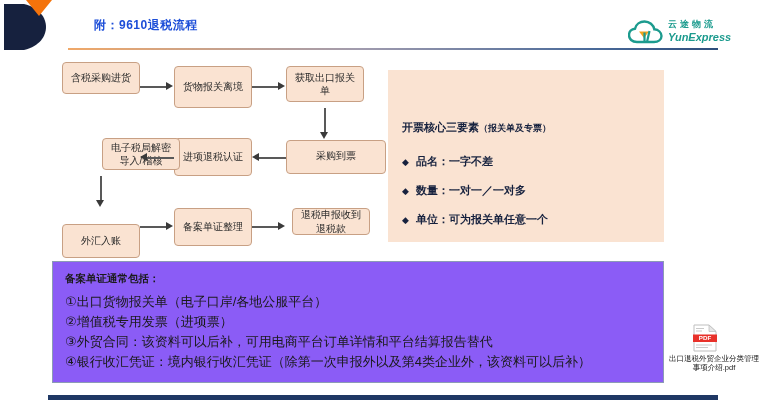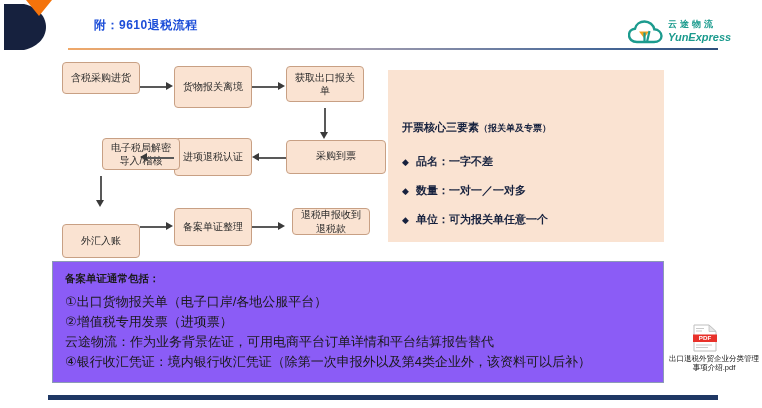--- a/index.html
+++ b/index.html
@@ -206,21 +206,21 @@
     </div>
     <div class="bullet-row" style="top:142px;">
       <span class="dia">◆</span><span>单位：可为报关单任意一个</span>
     </div>
   </div>
 
   <div class="note-box">
     <div class="note-title">备案单证通常包括：</div>
     <div class="note-line" style="top:31px;">①出口货物报关单（电子口岸/各地公服平台）</div>
     <div class="note-line" style="top:51px;">②增值税专用发票（进项票）</div>
-    <div class="note-line" style="top:71px;">云途物流：作为业务背景佐证，可用电商平台订单详情和平台结算报告替代</div>
+    <div class="note-line" style="top:71px;">③外贸合同：该资料可以后补，可用电商平台订单详情和平台结算报告替代</div>
     <div class="note-line" style="top:91px;">④银行收汇凭证：境内银行收汇凭证（除第一次申报外以及第4类企业外，该资料可以后补）</div>
   </div>
 
   <div class="pdf-wrap">
     <div class="pdf-icon">
       <svg width="26" height="28" viewBox="0 0 26 28">
         <path d="M2,1 L17,1 L24,7.5 L24,27 L2,27 Z" fill="#FFFFFF" stroke="#BFBFBF" stroke-width="1"></path>
         <path d="M17,1 L17,7.5 L24,7.5 Z" fill="#E6E6E6" stroke="#BFBFBF" stroke-width="0.8"></path>
         <rect x="4" y="4" width="8" height="1" fill="#C9C9C9"></rect>
         <rect x="4" y="6.5" width="6" height="1" fill="#C9C9C9"></rect>

